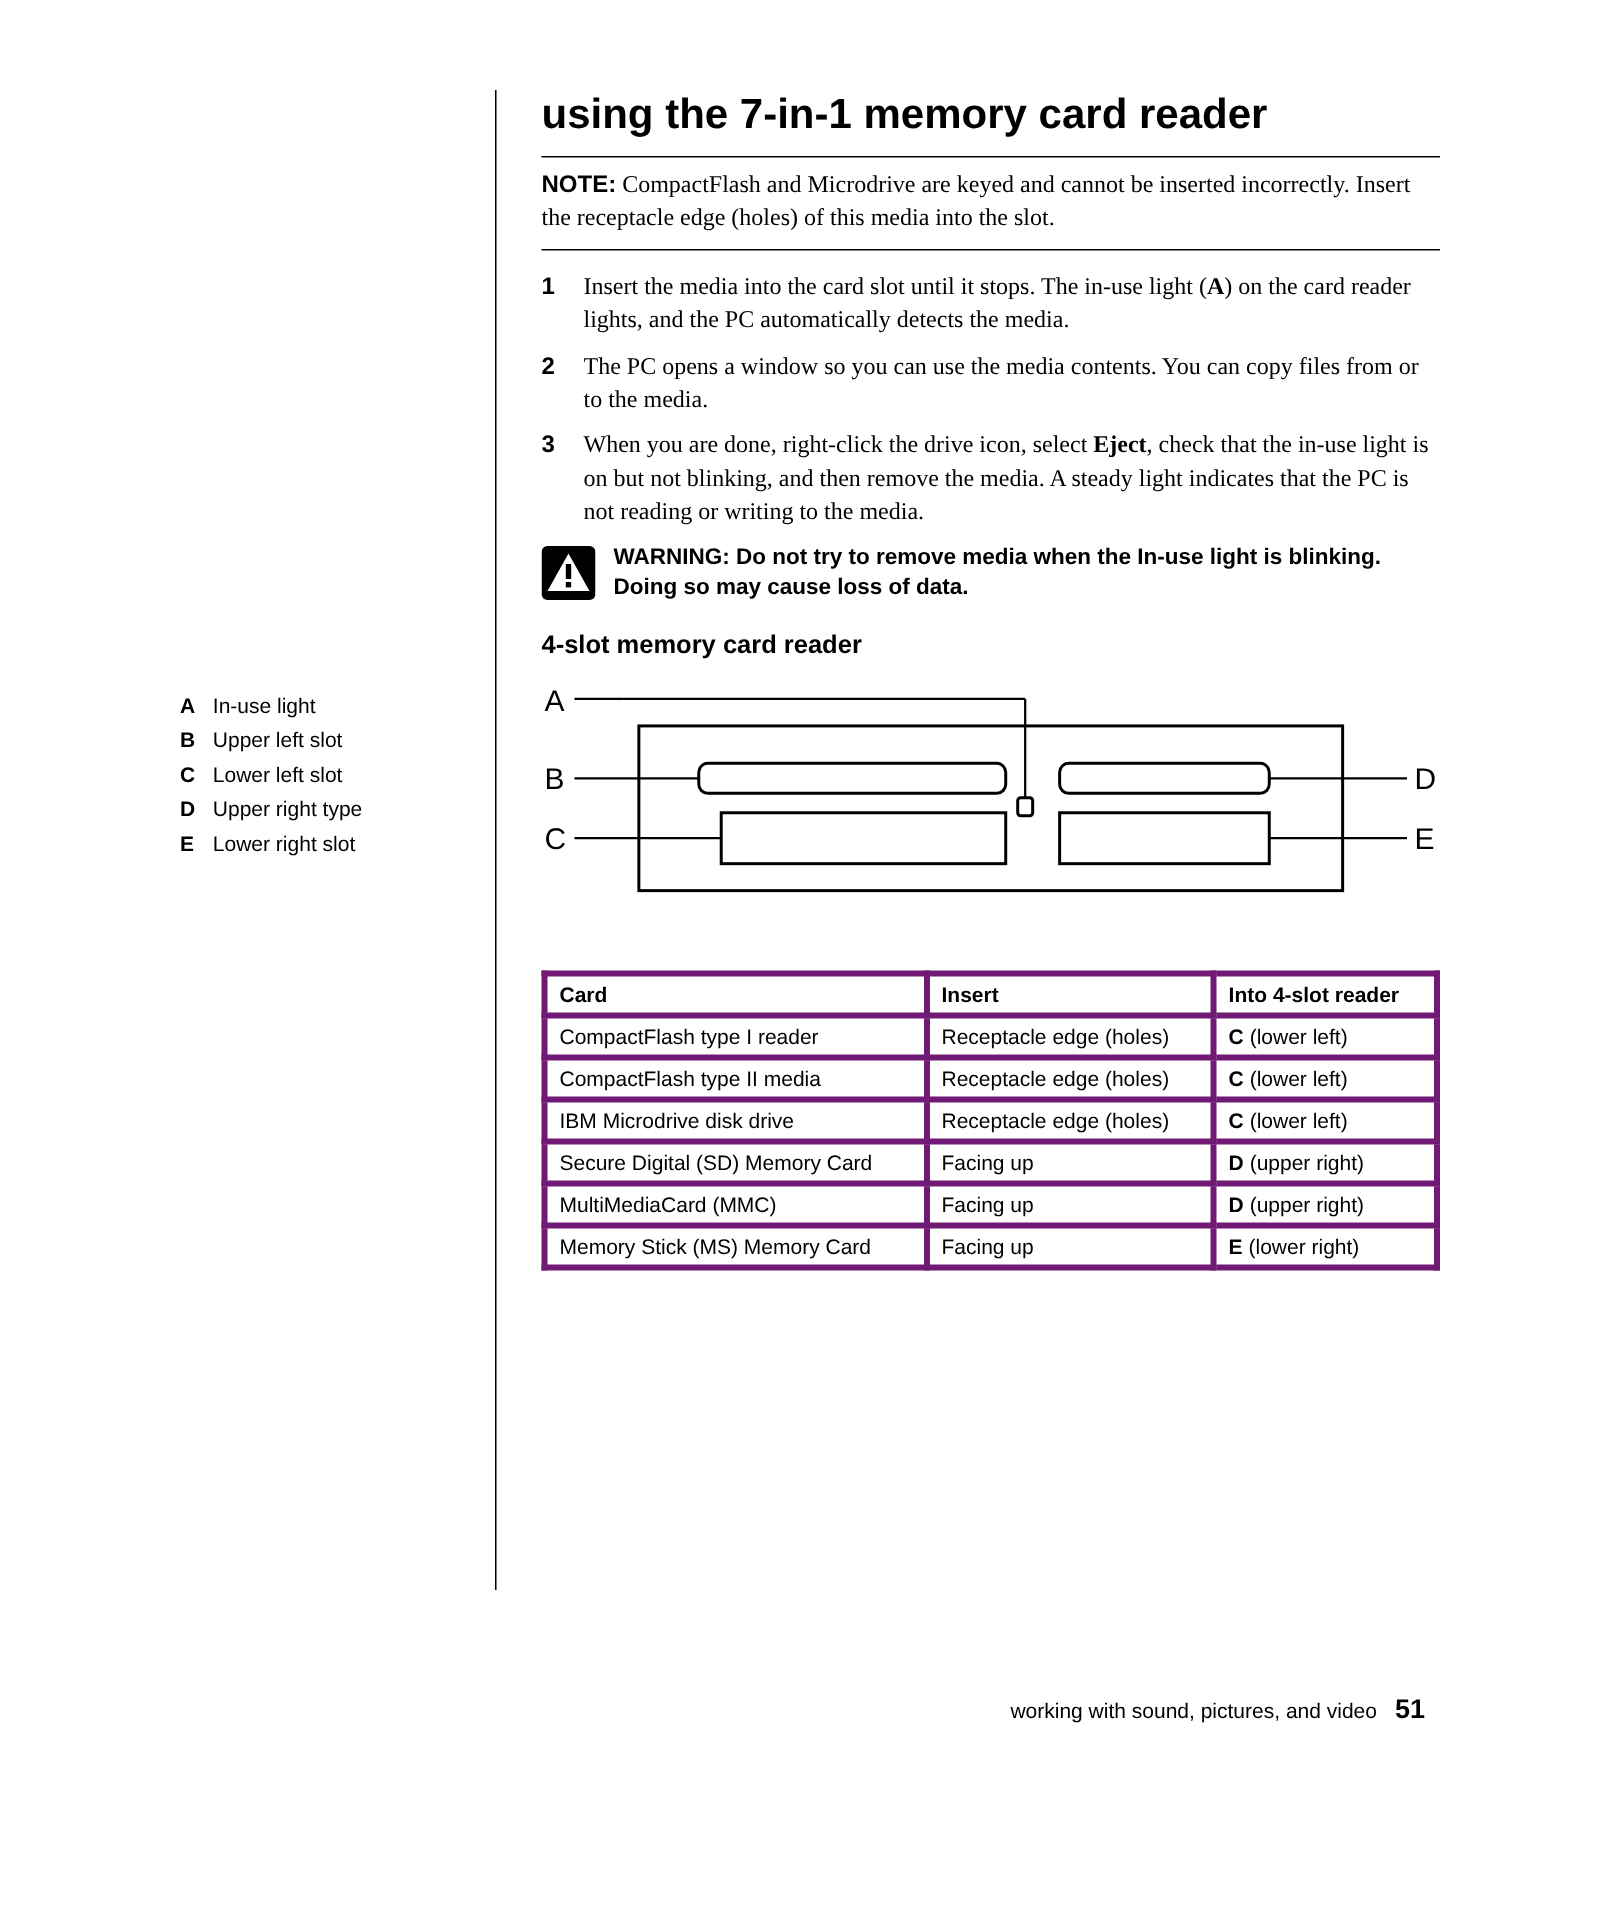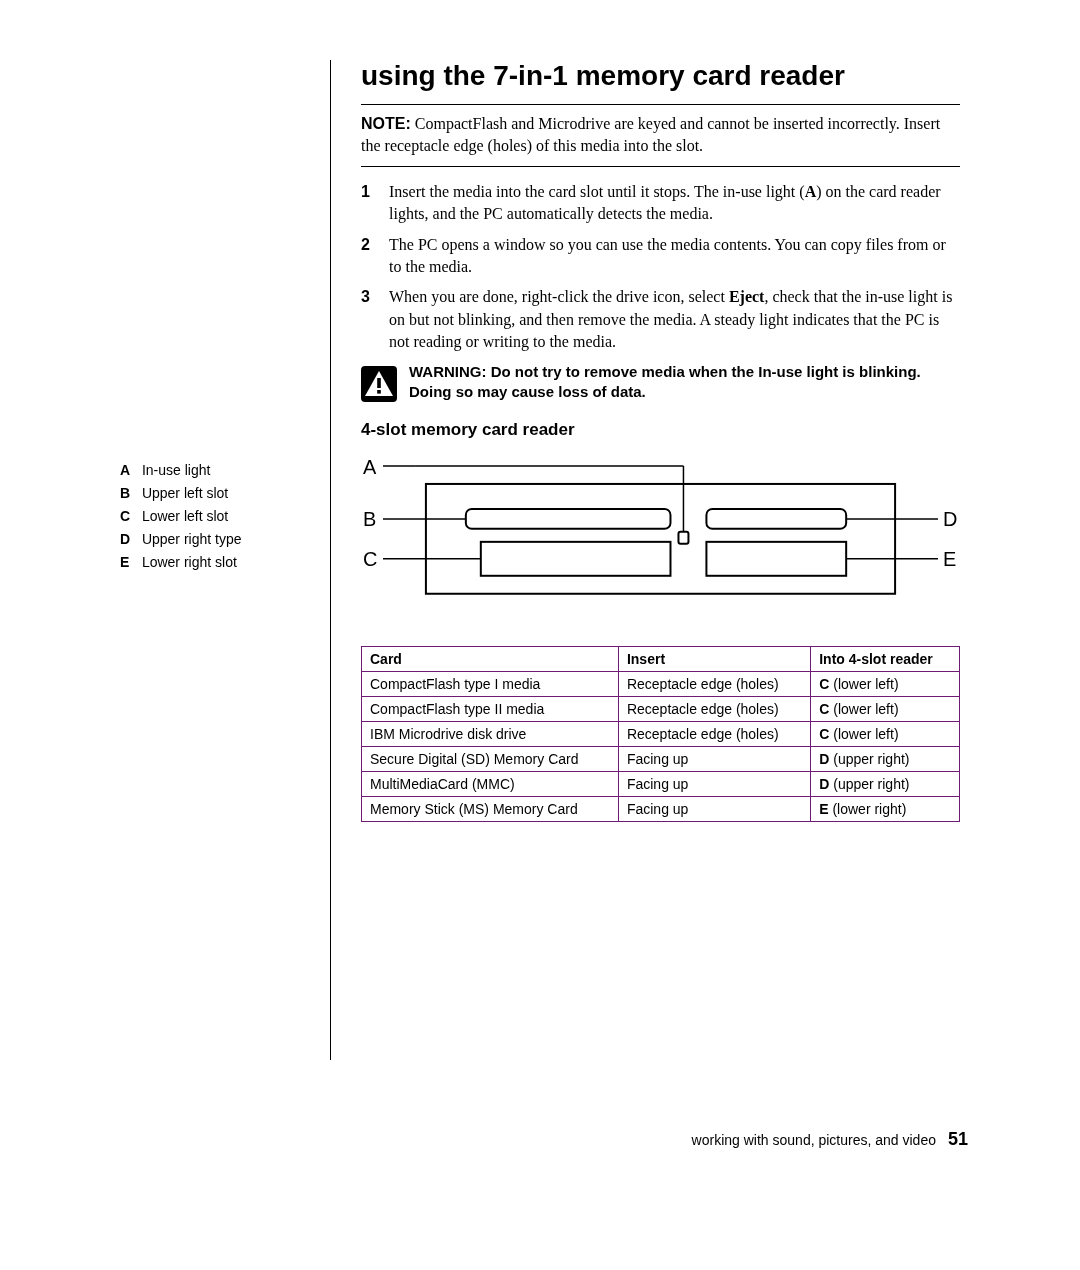--- a/index.html
+++ b/index.html
@@ -84,21 +84,21 @@
       content: counter(step);
       position: absolute;
       left: 0;
       top: 0;
       font-family: Arial, Helvetica, sans-serif;
       font-weight: bold;
       font-size: 16px;
     }
     .warning-row {
       display: flex;
-      align-items: flex-end;
+      align-items: center;
       gap: 12px;
       margin-bottom: 18px;
     }
     .warning-icon {
       width: 36px;
       height: 36px;
       flex-shrink: 0;
     }
     .warning-text {
       font-family: Arial, Helvetica, sans-serif;
@@ -119,35 +119,35 @@
       width: 100%;
       height: auto;
     }
     .card-table {
       width: 100%;
       border-collapse: collapse;
       font-family: Arial, Helvetica, sans-serif;
       font-size: 14px;
     }
     .card-table th, .card-table td {
-      border: 1px solid #701a75;
+      border: 4px solid #701a75;
       padding: 4px 8px;
       text-align: left;
       vertical-align: top;
     }
     .card-table th {
       font-weight: bold;
     }
     .card-table td b {
       font-weight: bold;
     }
     .page-footer {
       position: absolute;
       bottom: 120px;
-      right: 112px;
+      right: 130px;
       font-family: Arial, Helvetica, sans-serif;
       font-size: 14px;
     }
     .page-footer .pnum {
       font-weight: bold;
       font-size: 18px;
       margin-left: 12px;
     }
   </style>
 </head>
@@ -226,21 +226,21 @@
     <table class="card-table">
       <thead>
         <tr>
           <th>Card</th>
           <th>Insert</th>
           <th>Into 4-slot reader</th>
         </tr>
       </thead>
       <tbody id="table-body">
       <tr>
-            <td>CompactFlash type I media</td>
+            <td>CompactFlash type I reader</td>
             <td>Receptacle edge (holes)</td>
             <td><b>C</b> (lower left)</td>
           </tr>
           <tr>
             <td>CompactFlash type II media</td>
             <td>Receptacle edge (holes)</td>
             <td><b>C</b> (lower left)</td>
           </tr>
           <tr>
             <td>IBM Microdrive disk drive</td>

